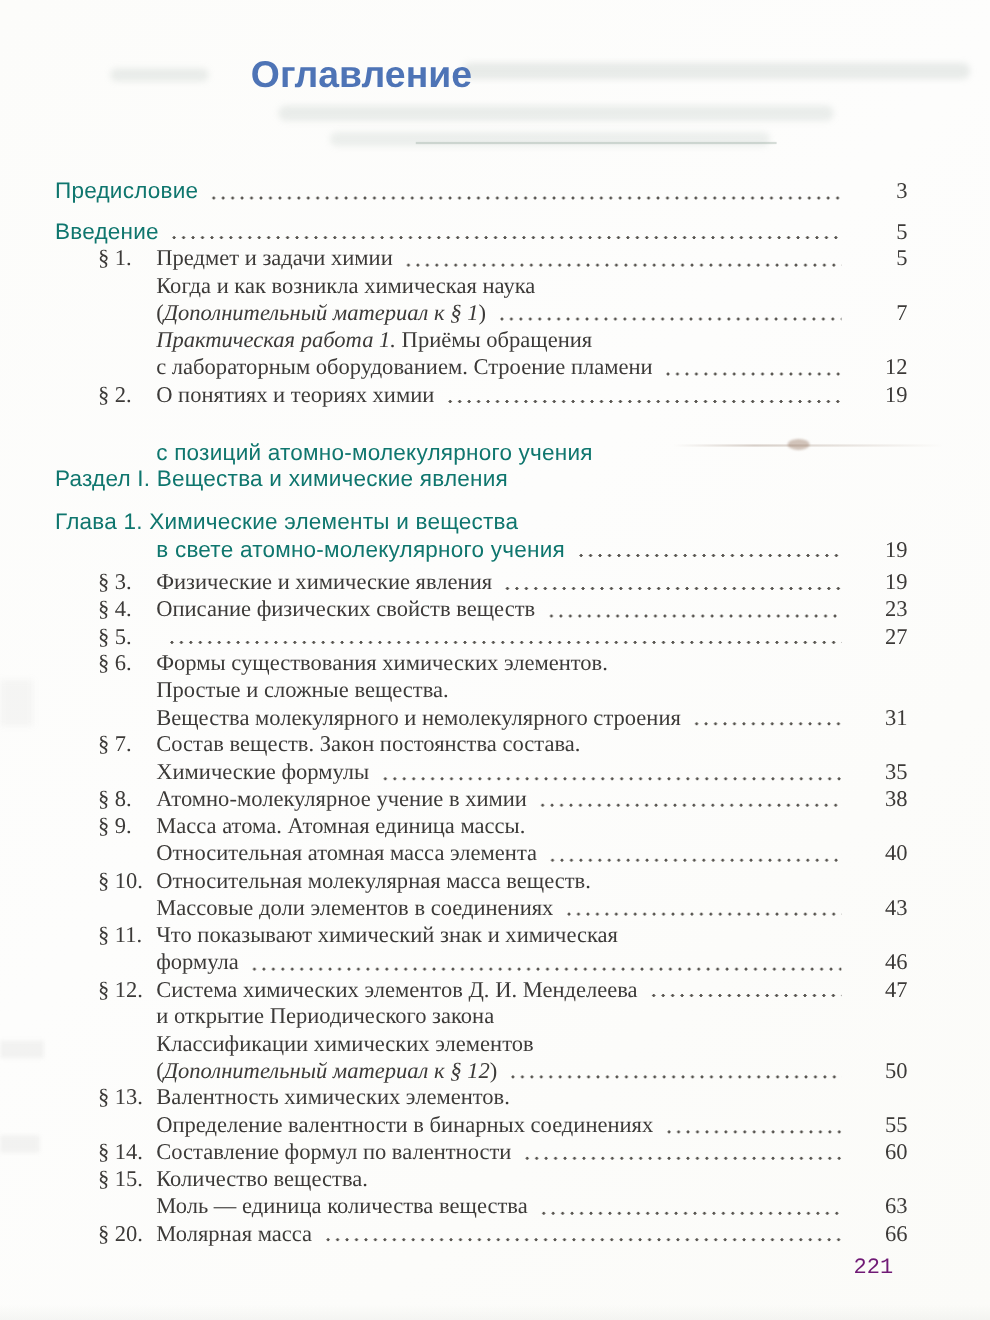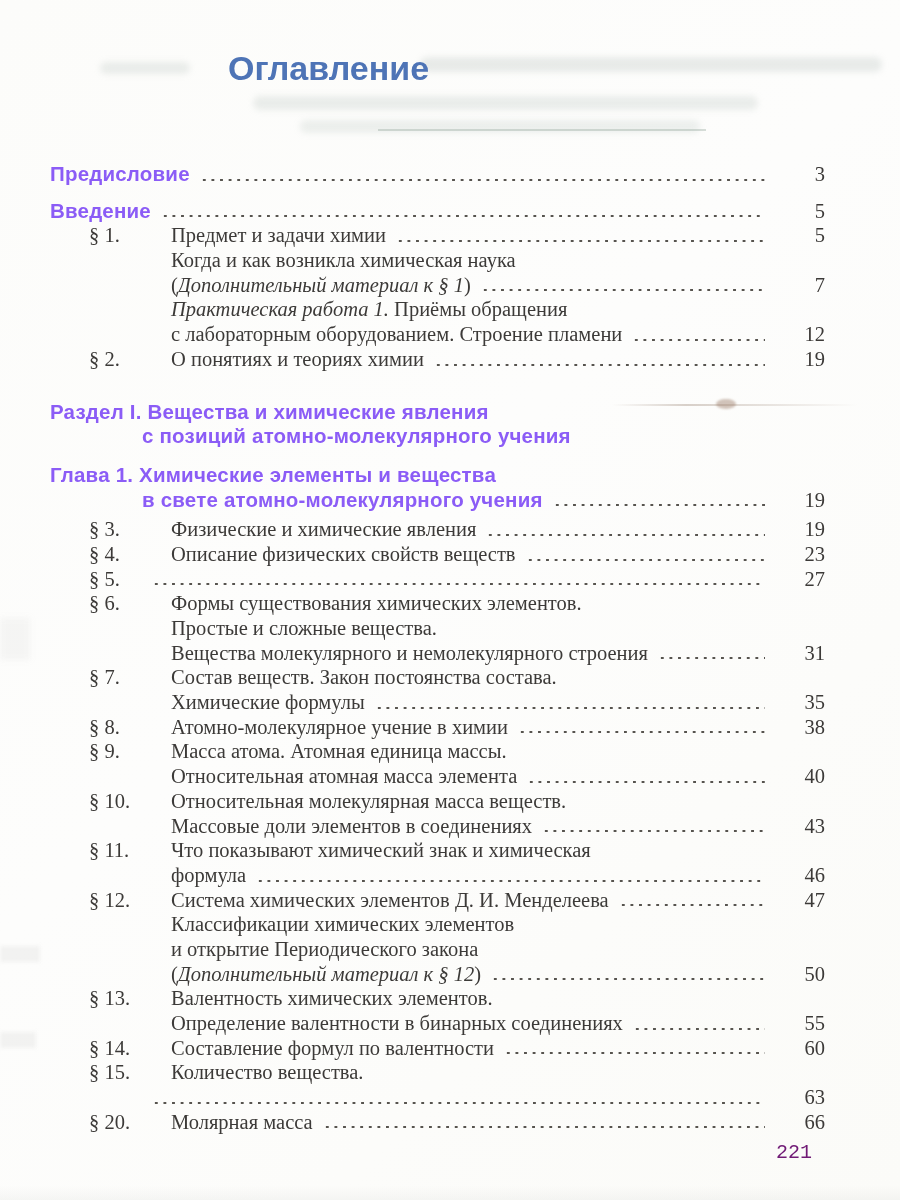--- a/index.html
+++ b/index.html
@@ -12,24 +12,24 @@
   .content{position:absolute;left:50px;right:75px;top:0;}
   .title{
     font-family:"Liberation Sans",sans-serif;font-weight:700;
     font-size:34px;line-height:44px;height:44px;margin:46px 0 0 178px;
     color:#4e74b6;letter-spacing:0px;position:relative;z-index:2;
   }
   .list{margin-top:72px;position:relative;z-index:2;}
   .row{display:flex;align-items:baseline;height:24.7px;line-height:24.7px;
        font-size:20.5px;color:#3c3a38;}
   .h .txt,.hc .txt{
-    font-family:"Liberation Sans",sans-serif;font-weight:700;
-    color:#8b5cf6;letter-spacing:0.2px;
-  }
-  .item .txt,.cont .txt{font-family:"Liberation Serif",serif;margin-left:29px;}
+    font-family:"Liberation Sans",sans-serif;font-weight:400;
+    color:#0f766e;letter-spacing:0.2px;
+  }
+  .item .txt,.cont .txt{font-family:"Liberation Serif",serif;}
   .hc,.cont{margin-left:92px;}
   .item .label{flex:none;width:53px;margin-left:39px;font-family:"Liberation Serif",serif;}
   .txt{flex:none;white-space:pre;}
   .txt .it{font-style:italic;}
   .txt .rm{font-style:normal;}
   .dots{
     flex:1 1 auto;align-self:stretch;margin:0 14px 0 10px;
     background-image:radial-gradient(circle,#57544f 1.25px,rgba(0,0,0,0) 1.5px);
     background-size:8.6px 6px;background-repeat:repeat-x;
     background-position:left bottom 4px;
@@ -107,26 +107,26 @@
           <span class="dots"></span>
           <span class="page">12</span>
         </div>
         <div class="row item">
           <span class="label">§ 2.</span>
           <span class="txt"><span class="rm">О понятиях и теориях химии</span></span>
           <span class="dots"></span>
           <span class="page">19</span>
         </div>
         <div class="spacer" style="height: 28px;"></div>
-        <div class="row h">
-          <span class="txt"><span class="rm">Раздел I. Вещества и химические явления</span></span>
-        </div>
         <div class="row hc">
           <span class="txt"><span class="rm">с позиций атомно-молекулярного учения</span></span>
         </div>
+        <div class="row h">
+          <span class="txt"><span class="rm">Раздел I. Вещества и химические явления</span></span>
+        </div>
         <div class="spacer" style="height: 14px;"></div>
         <div class="row h">
           <span class="txt"><span class="rm">Глава 1. Химические элементы и вещества</span></span>
         </div>
         <div class="row hc">
           <span class="txt"><span class="rm">в свете атомно-молекулярного учения</span></span>
           <span class="dots"></span>
           <span class="page">19</span>
         </div>
         <div class="spacer" style="height: 5px;"></div>
@@ -201,24 +201,24 @@
           <span class="dots"></span>
           <span class="page">46</span>
         </div>
         <div class="row item">
           <span class="label">§ 12.</span>
           <span class="txt"><span class="rm">Система химических элементов Д. И. Менделеева</span></span>
           <span class="dots"></span>
           <span class="page">47</span>
         </div>
         <div class="row cont">
+          <span class="txt"><span class="rm">и открытие Периодического закона</span></span>
+        </div>
+        <div class="row cont">
           <span class="txt"><span class="rm">Классификации химических элементов</span></span>
-        </div>
-        <div class="row cont">
-          <span class="txt"><span class="rm">и открытие Периодического закона</span></span>
         </div>
         <div class="row cont">
           <span class="txt"><span class="rm">(</span><span class="it">Дополнительный материал к § 12</span><span class="rm">)</span></span>
           <span class="dots"></span>
           <span class="page">50</span>
         </div>
         <div class="row item">
           <span class="label">§ 13.</span>
           <span class="txt"><span class="rm">Валентность химических элементов.</span></span>
         </div>
@@ -231,20 +231,21 @@
           <span class="label">§ 14.</span>
           <span class="txt"><span class="rm">Составление формул по валентности</span></span>
           <span class="dots"></span>
           <span class="page">60</span>
         </div>
         <div class="row item">
           <span class="label">§ 15.</span>
           <span class="txt"><span class="rm">Количество вещества.</span></span>
         </div>
         <div class="row cont">
+          <span class="txt"><span class="rm">Моль — единица количества вещества</span></span>
           <span class="dots"></span>
           <span class="page">63</span>
         </div>
         <div class="row item">
           <span class="label">§ 20.</span>
           <span class="txt"><span class="rm">Молярная масса</span></span>
           <span class="dots"></span>
           <span class="page">66</span>
         </div>
       </div>

